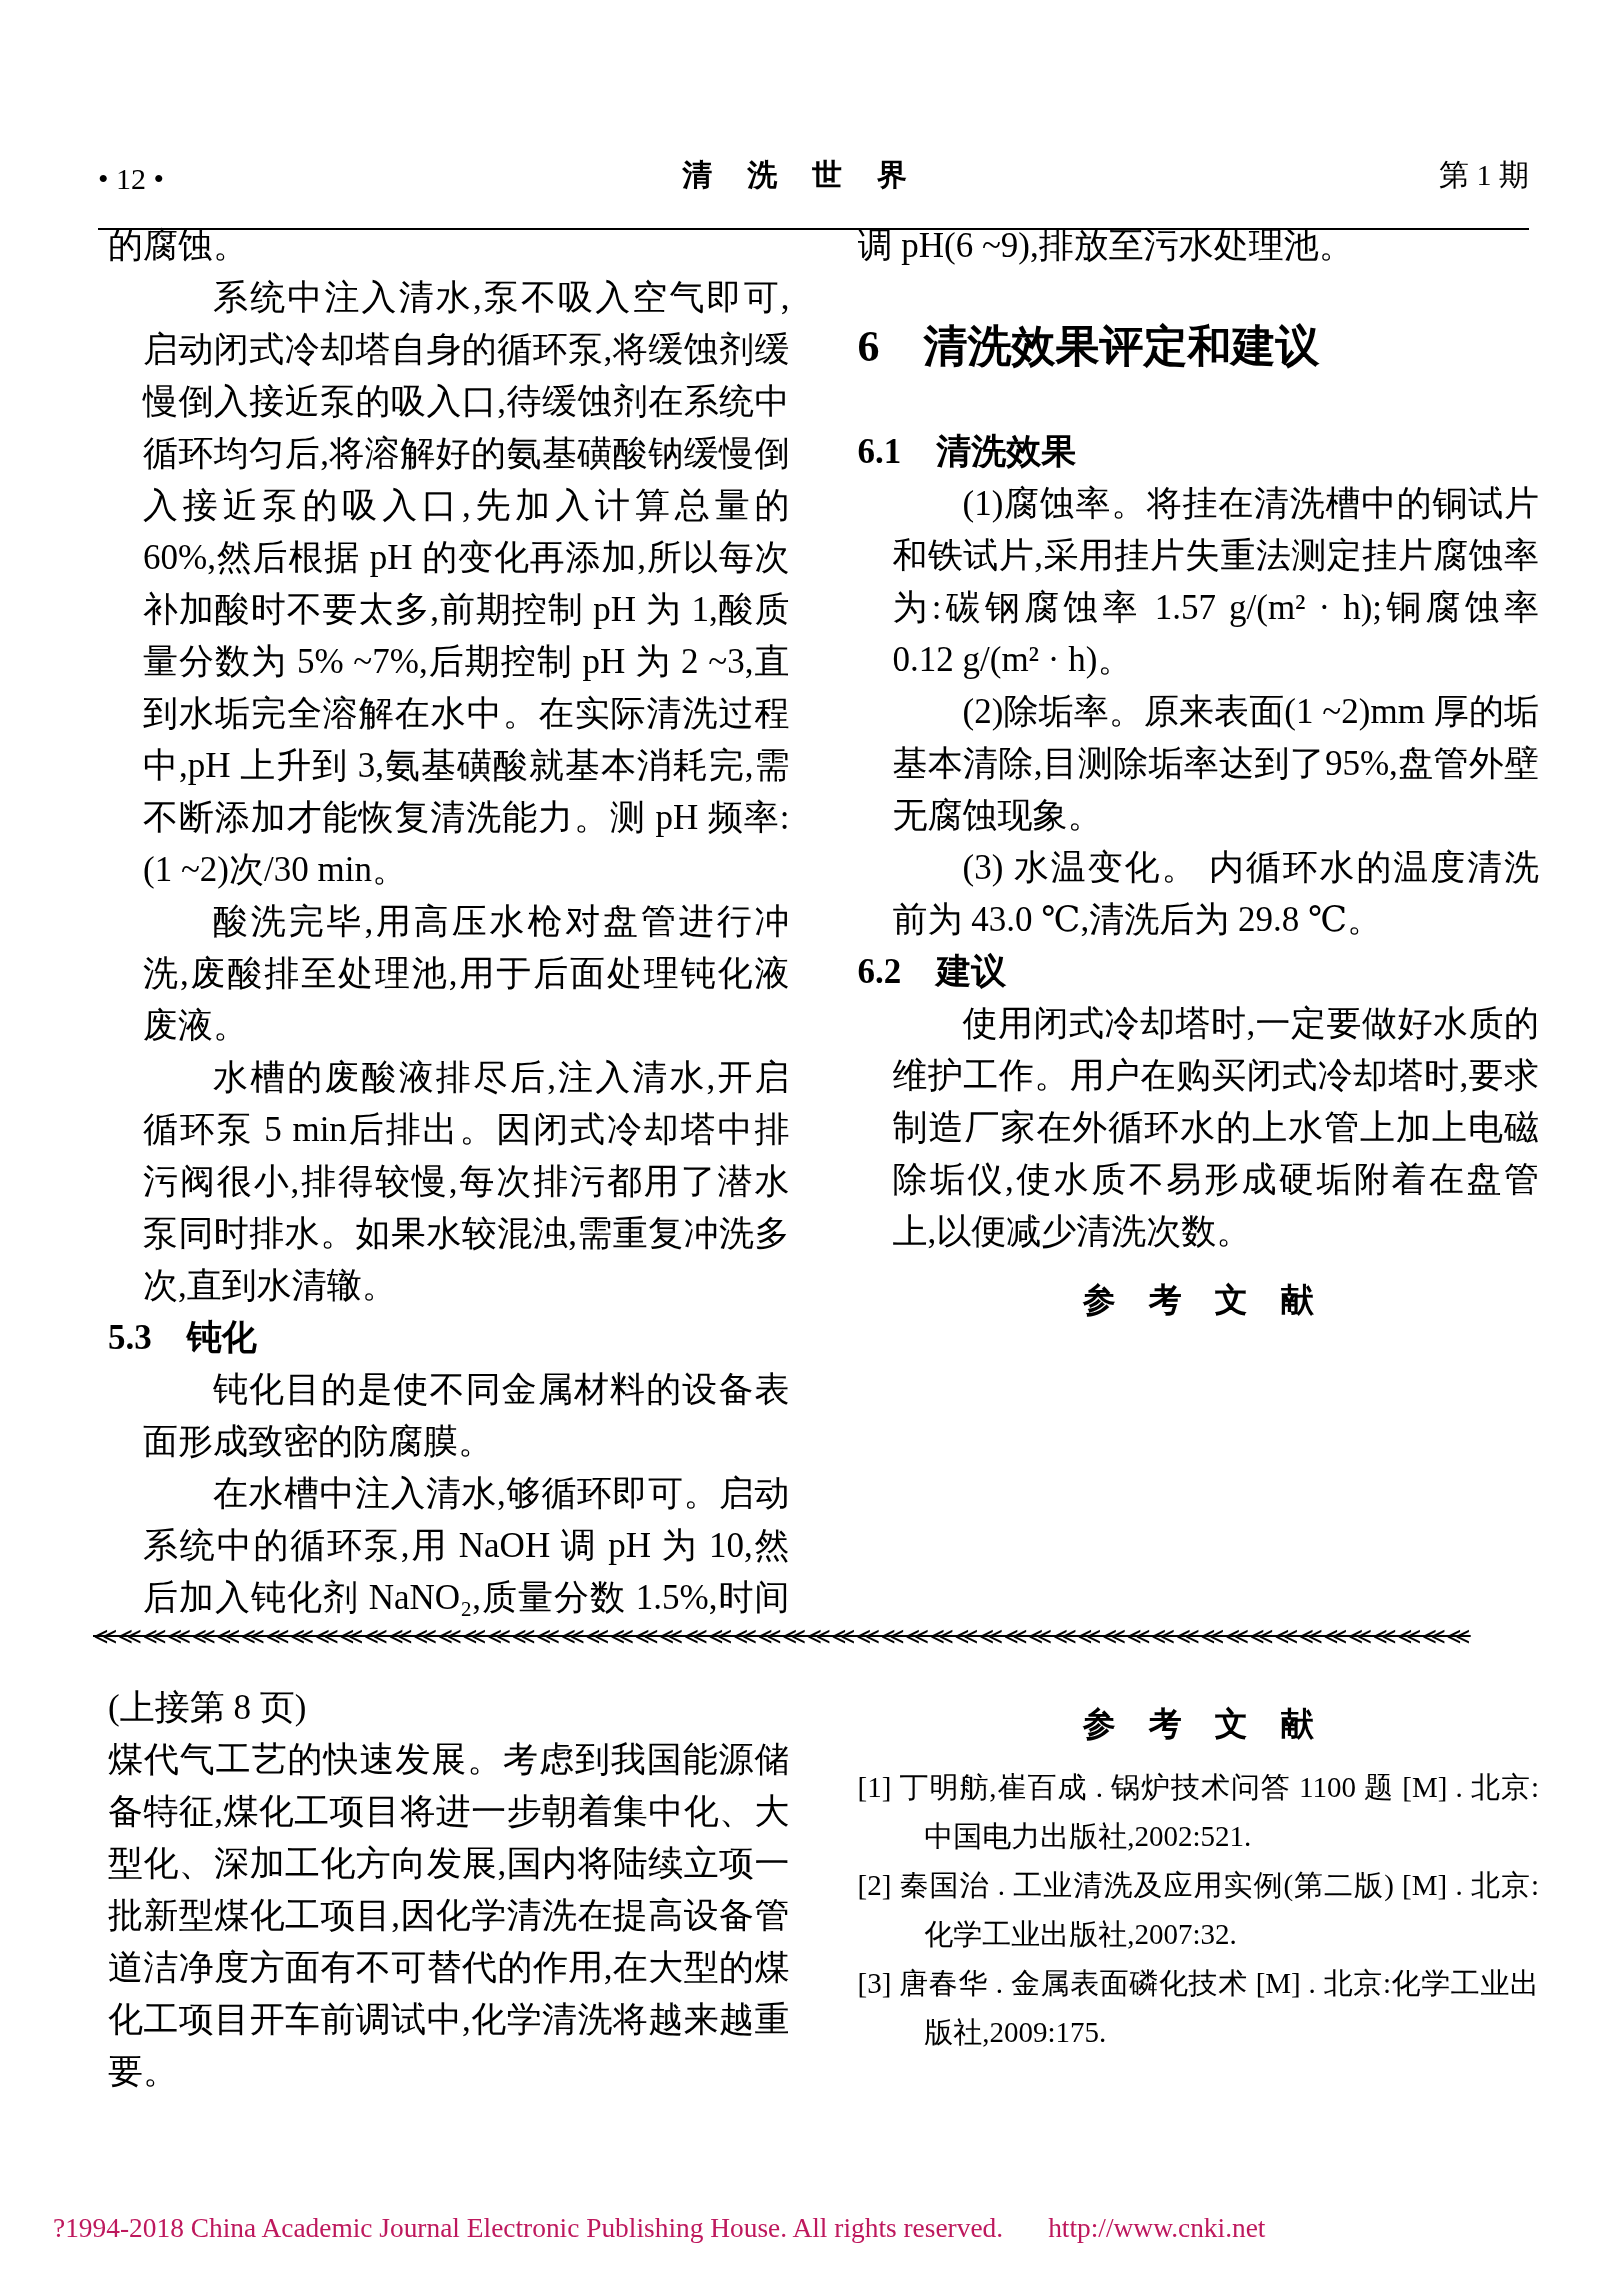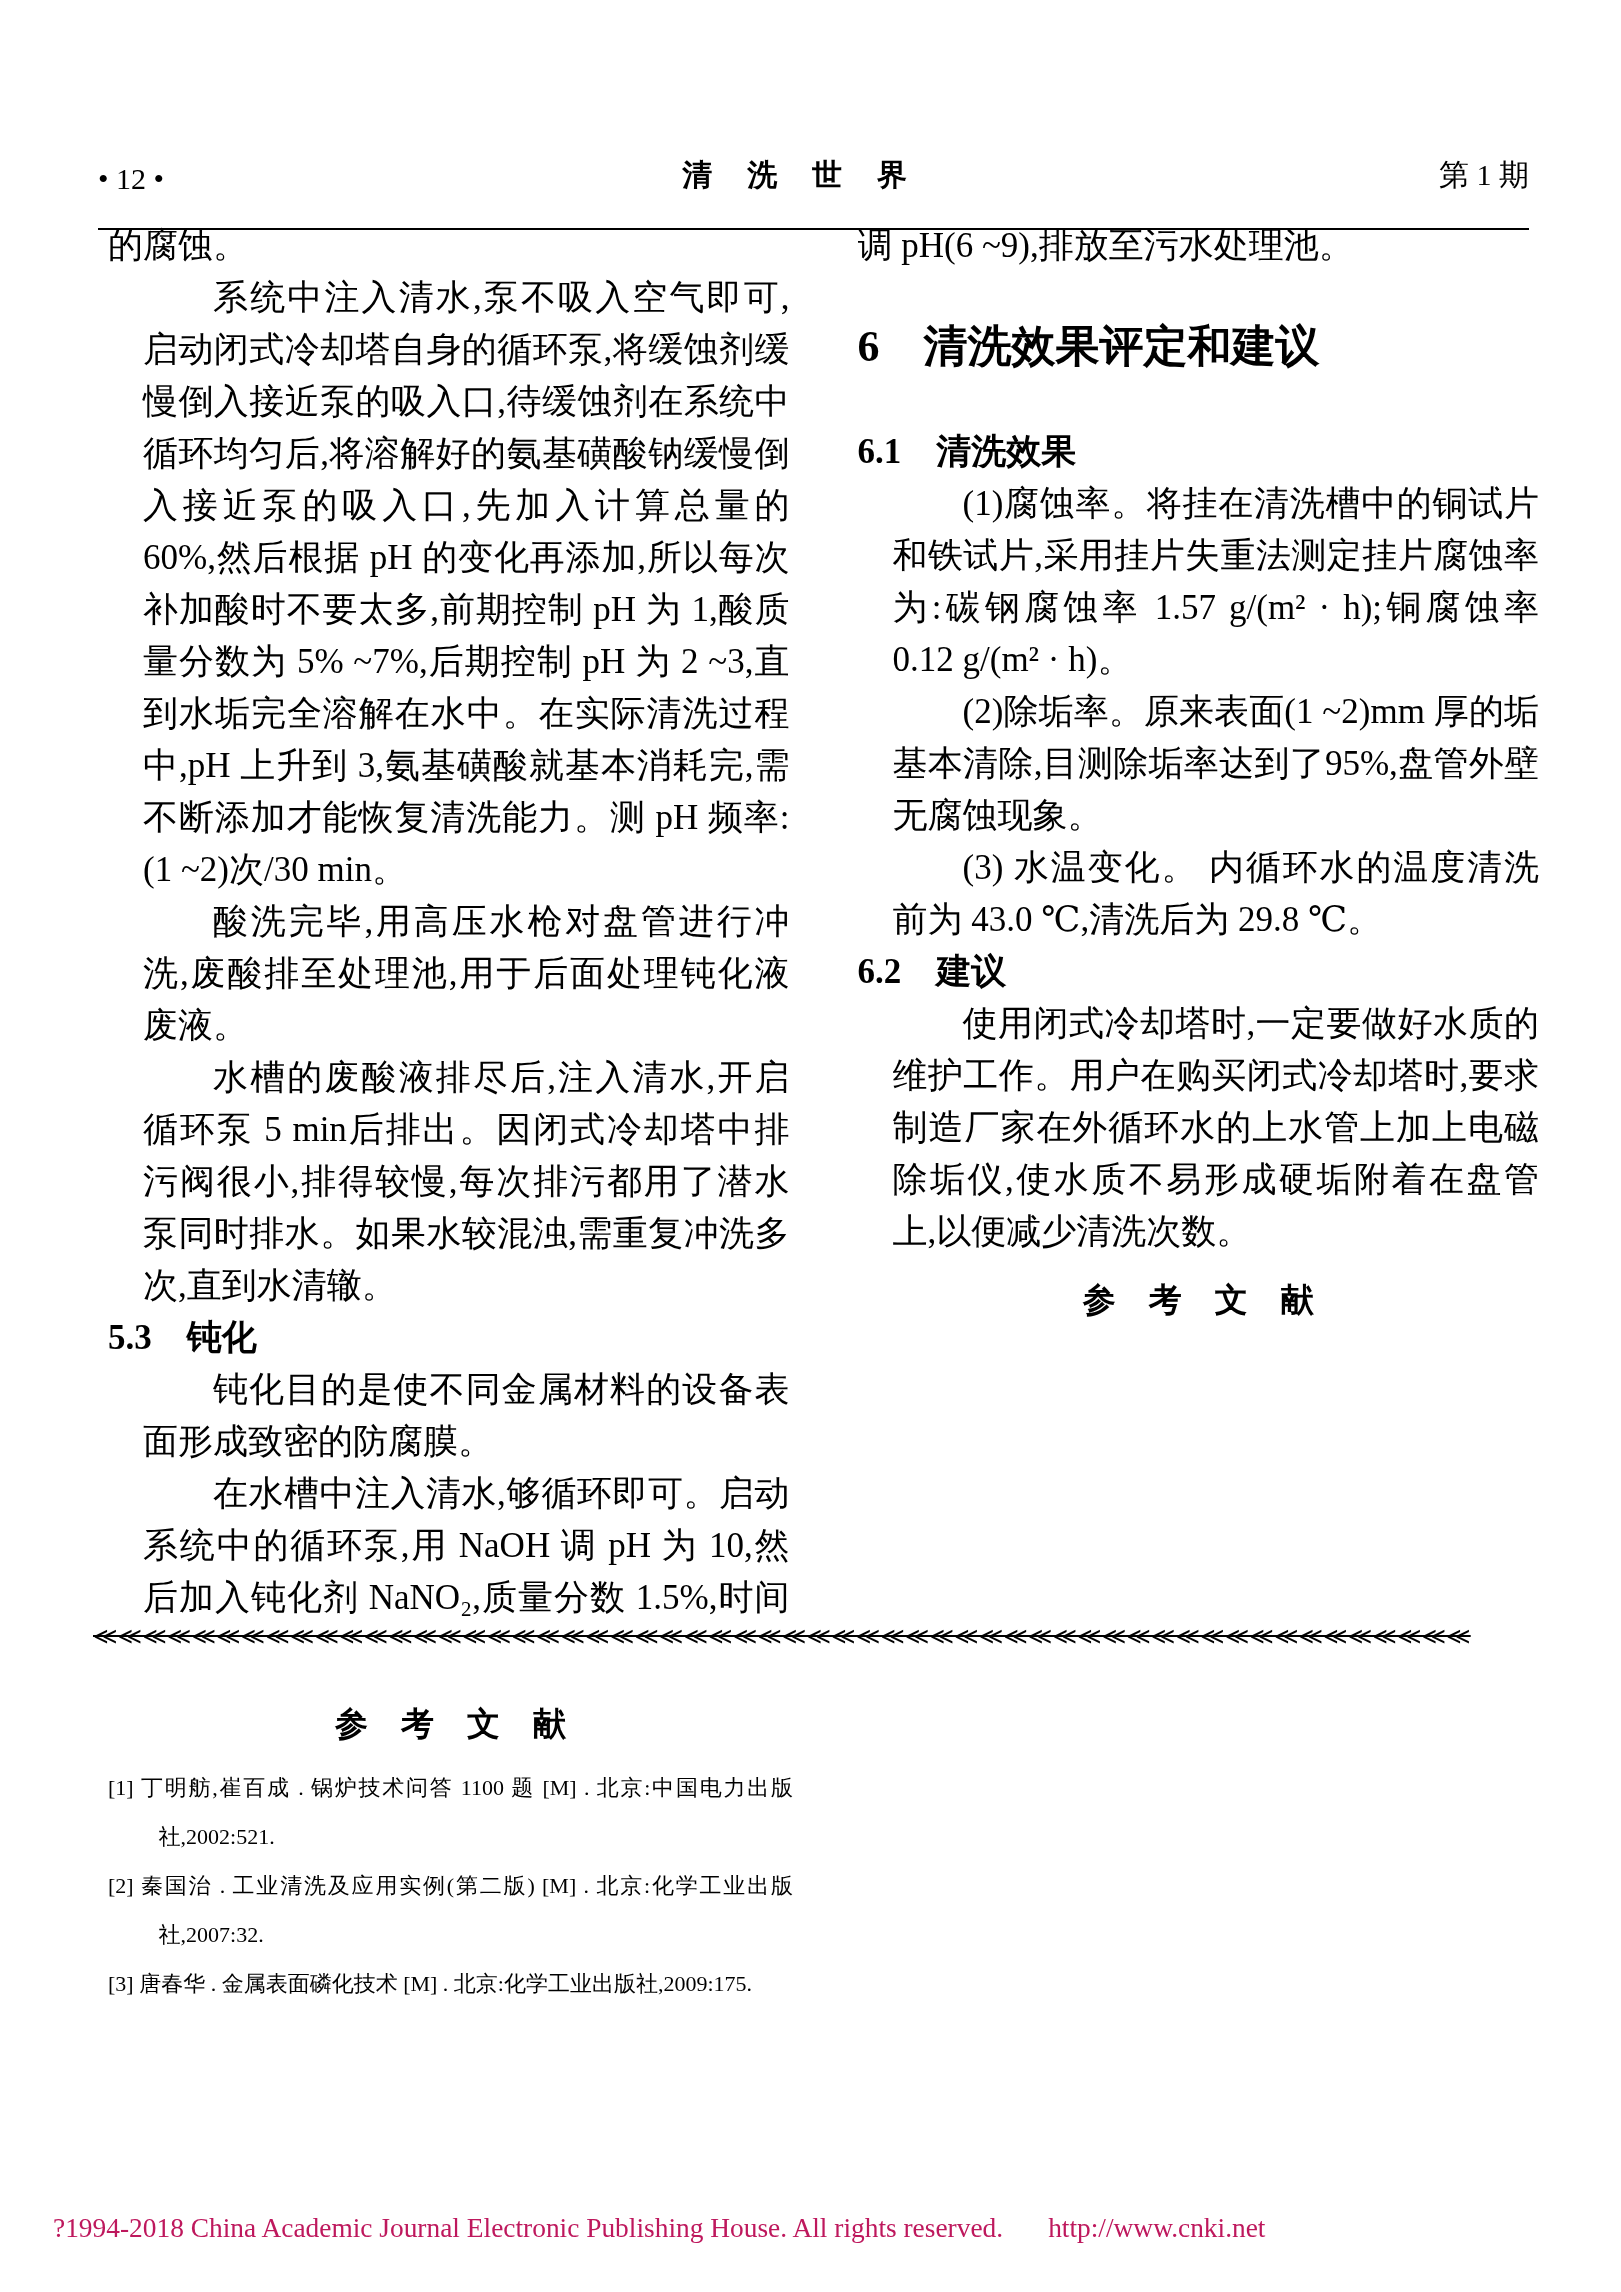--- a/index.html
+++ b/index.html
@@ -25,21 +25,21 @@
   .topCols{top:220px;height:1402px;}
   .botCols{top:1682px;height:470px;}
   .col{width:685px;overflow:hidden;}
   
   .blk{font-size:35px;line-height:52px;}
   .p{text-align:justify;}
   .p.indent{text-indent:2em;margin-left:35px;}
   .h2{font-size:44px;font-weight:bold;line-height:52px;margin:49px 0 53px 0;}
   .h3{font-weight:bold;}
   .ref-title{text-align:center;font-weight:bold;font-size:33px;margin:15.7px 0 13.7px 0;}
-  .ref{font-size:22px;line-height:49px;padding-left:2.3em;text-indent:-2.3em;text-align:justify;}
+  .ref{font-size:29px;line-height:49px;padding-left:2.3em;text-indent:-2.3em;text-align:justify;}
   
   .divider{
     position:absolute;top:1619px;left:93px;width:1435px;
     font-size:23.5px;line-height:35px;
     white-space:nowrap;overflow:hidden;
     text-decoration:line-through;
     font-family:"DejaVu Sans","Liberation Sans",sans-serif;
   }
   
   .footer{
@@ -82,20 +82,24 @@
         <div class="blk h3">6.2　建议</div>
         <div class="blk p indent">使用闭式冷却塔时,一定要做好水质的维护工作。用户在购买闭式冷却塔时,要求制造厂家在外循环水的上水管上加上电磁除垢仪,使水质不易形成硬垢附着在盘管上,以便减少清洗次数。</div>
         <div class="blk ref-title">参　考　文　献</div>
       </div>
   </div>
 
   <div class="divider">≪≪≪≪≪≪≪≪≪≪≪≪≪≪≪≪≪≪≪≪≪≪≪≪≪≪≪≪≪≪≪≪≪≪≪≪≪≪≪≪≪≪≪≪≪≪≪≪≪≪≪≪≪≪≪≪</div>
 
   <div class="cols botCols">
     <div class="col">
+        <div class="blk p">(上接第 8 页)</div>
+        <div class="blk p">煤代气工艺的快速发展。考虑到我国能源储备特征,煤化工项目将进一步朝着集中化、大型化、深加工化方向发展,国内将陆续立项一批新型煤化工项目,因化学清洗在提高设备管道洁净度方面有不可替代的作用,在大型的煤化工项目开车前调试中,化学清洗将越来越重要。</div>
+      </div>
+    <div class="col">
         <div class="blk ref-title">参　考　文　献</div>
         <div class="blk ref">[1] 丁明舫,崔百成 . 锅炉技术问答 1100 题 [M] . 北京:中国电力出版社,2002:521.</div>
         <div class="blk ref">[2] 秦国治 . 工业清洗及应用实例(第二版)  [M] . 北京:化学工业出版社,2007:32.</div>
         <div class="blk ref">[3] 唐春华 . 金属表面磷化技术 [M] . 北京:化学工业出版社,2009:175.</div>
       </div>
   </div>
 
   <div class="footer">
     <span>?1994-2018 China Academic Journal Electronic Publishing House. All rights reserved.</span><span class="url">http://www.cnki.net</span>
   </div>

